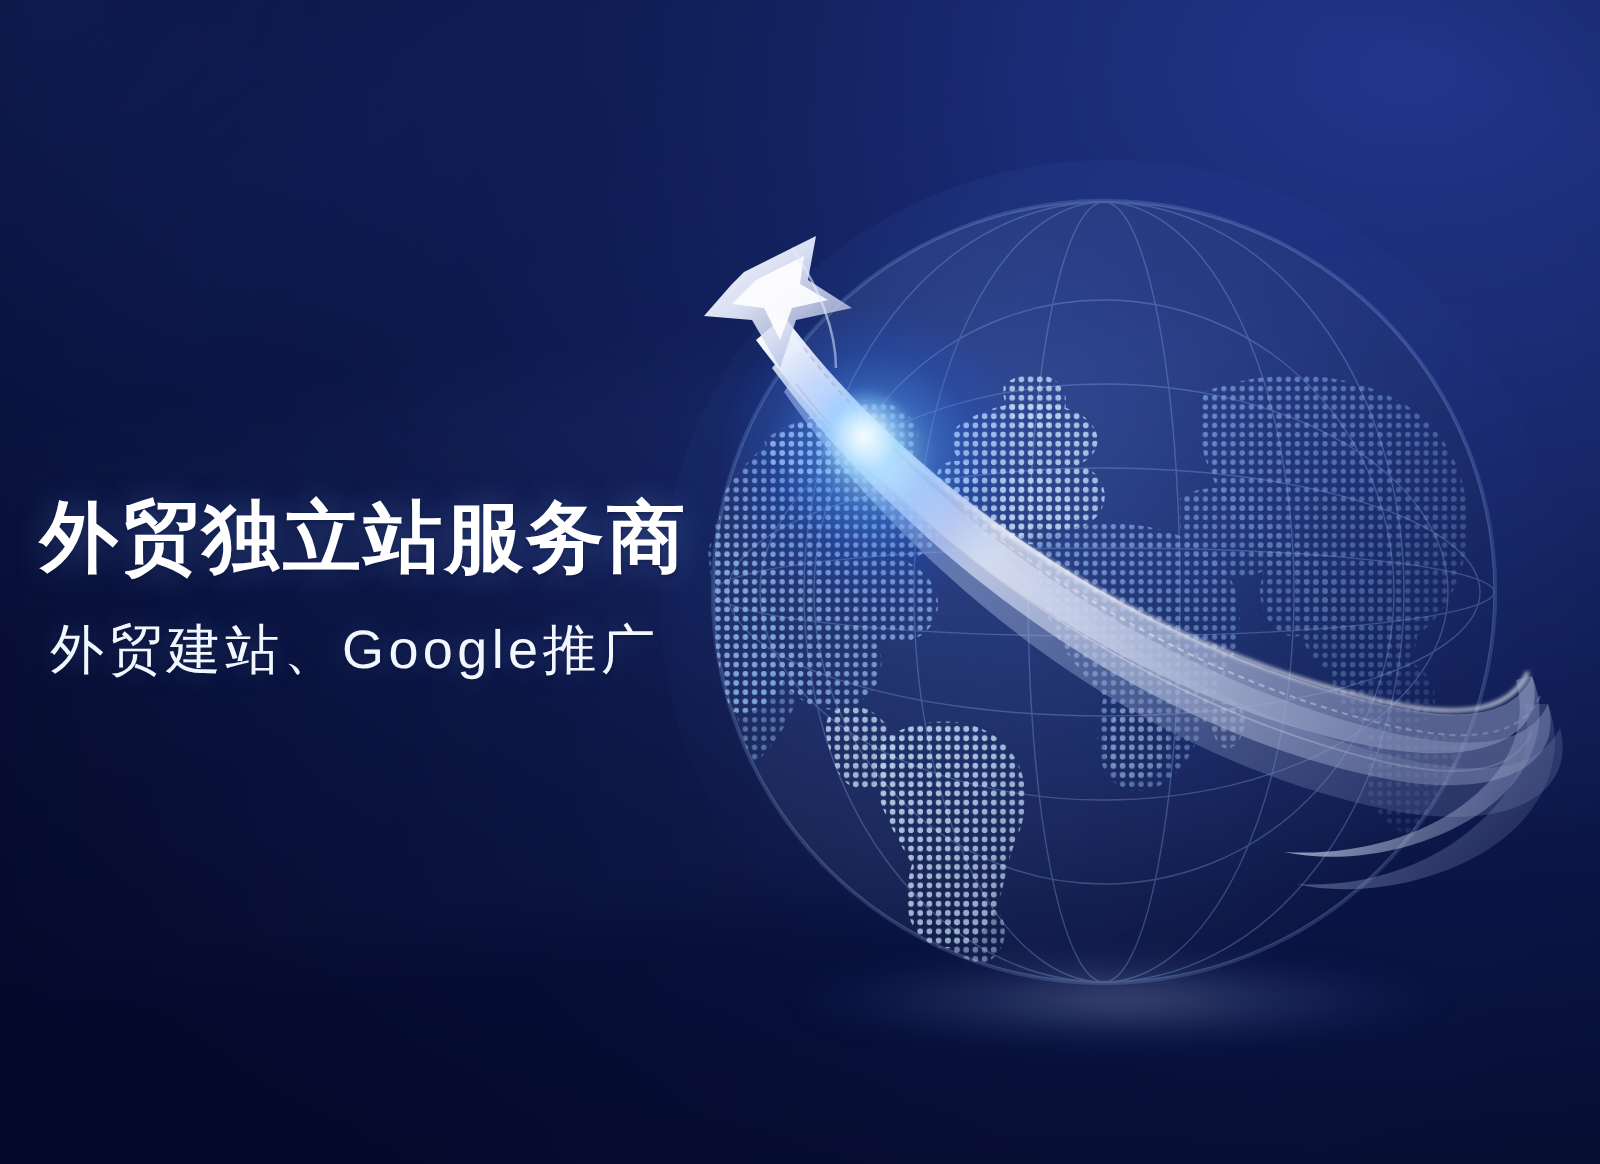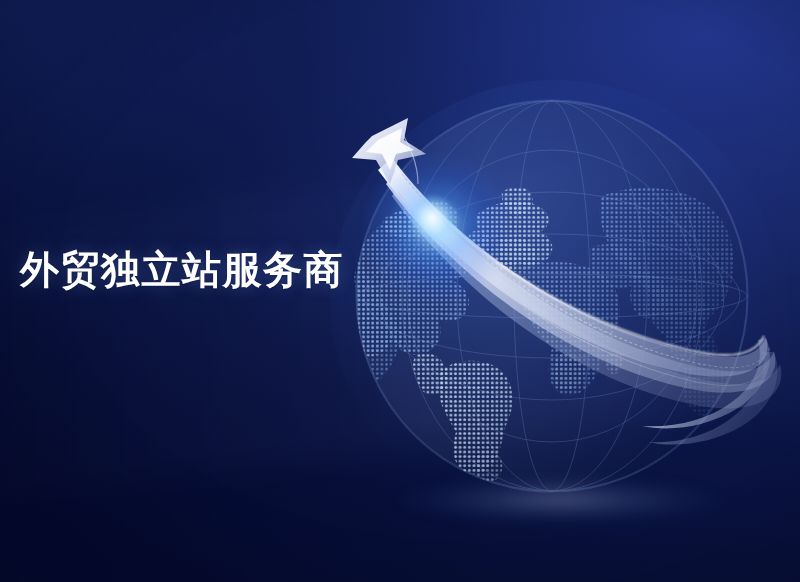--- a/index.html
+++ b/index.html
@@ -346,15 +346,16 @@
   </div>
 
   <div class="tip-glow"></div>
   <div class="tip-core"></div>
   <div class="floor-glow"></div>
 
   <div class="bg-vignette"></div>
 
   <div id="copy">
     <h1 class="headline">外贸独立站服务商</h1>
+    <p class="subline">外贸建站、Google推广</p>
   </div>
 
 </div>
 
 </body></html>

